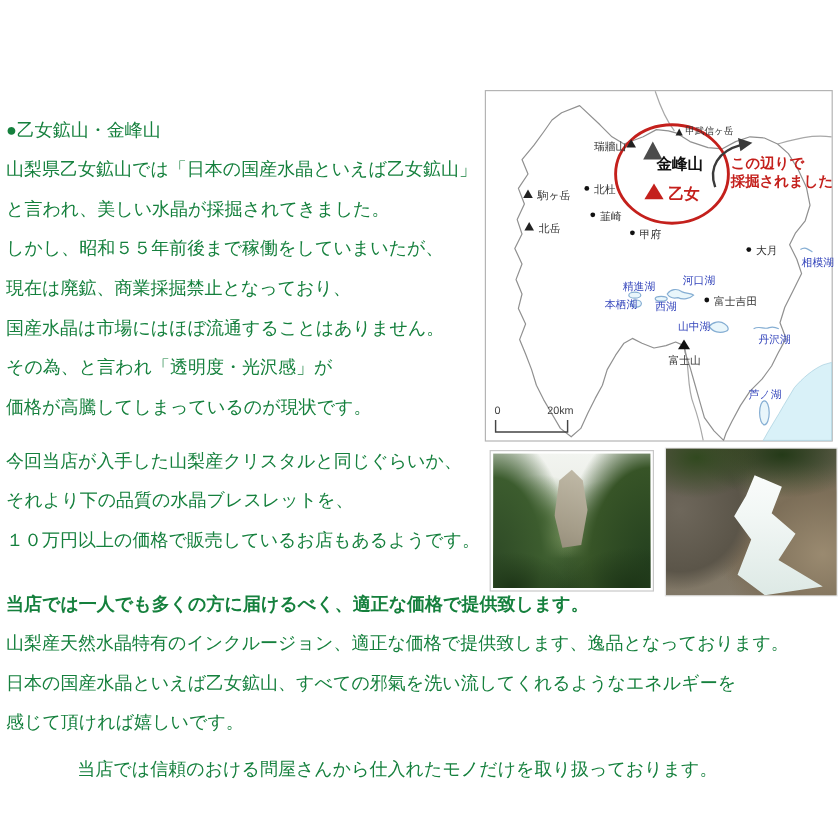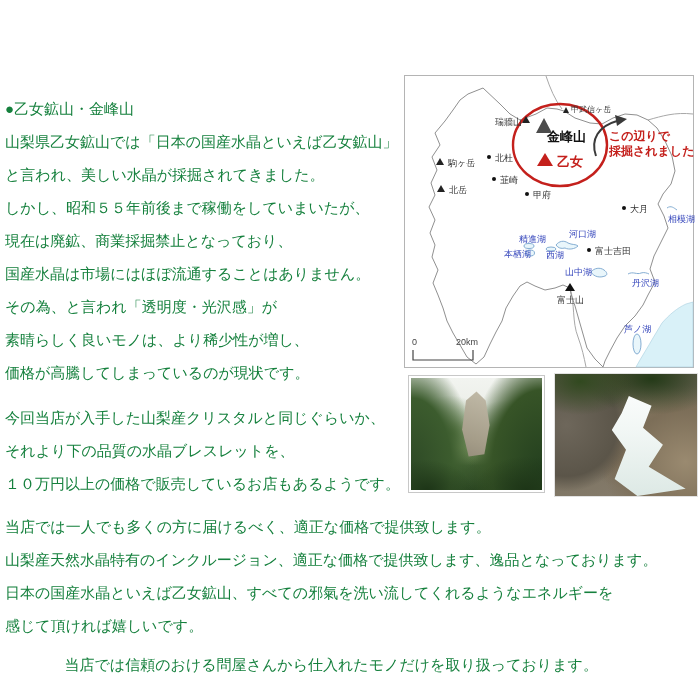--- a/index.html
+++ b/index.html
@@ -4,21 +4,21 @@
 <style>
   html,body{margin:0;padding:0;}
   body{
     width:700px;height:700px;background:#ffffff;position:relative;overflow:hidden;
     font-family:"Liberation Sans","DejaVu Sans",sans-serif;
   }
   
   .textcol{position:absolute;left:5px;top:92px;color:#15803d;font-size:15px;}
   .line{height:33px;line-height:33px;white-space:nowrap;}
   .line.gap-a{margin-top:12px;}
-  .line.gap-b{margin-top:10px;}
+  .line.gap-b{margin-top:20px;font-weight:bold;}
   .line.gap-c{margin-top:6px;text-align:center;}
   
   .map{position:absolute;left:404px;top:75px;width:288px;height:291px;
        border:1px solid #b4b4b4;background:#fff;margin:0;}
   .map svg{overflow:visible;display:block;}
   .map text{font-family:"Liberation Sans","DejaVu Sans",sans-serif;}
   .lbl{fill:#333;font-size:9px;}
   .lbl-tiny{fill:#333;font-size:8px;}
   .lbl-lake{fill:#3344bb;font-size:9px;}
   .lbl-kinpu{fill:#111;font-size:13px;font-weight:bold;}
@@ -65,21 +65,20 @@
 <main>
 
   <section class="textcol">
     <div class="line heading">●乙女鉱山・金峰山</div>
     <div class="line">山梨県乙女鉱山では「日本の国産水晶といえば乙女鉱山」</div>
     <div class="line">と言われ、美しい水晶が採掘されてきました。</div>
     <div class="line">しかし、昭和５５年前後まで稼働をしていまいたが、</div>
     <div class="line">現在は廃鉱、商業採掘禁止となっており、</div>
     <div class="line">国産水晶は市場にはほぼ流通することはありません。</div>
     <div class="line">その為、と言われ「透明度・光沢感」が</div>
-    <div class="line">素晴らしく良いモノは、より稀少性が増し、</div>
     <div class="line">価格が高騰してしまっているのが現状です。</div>
     <div class="line gap-a">今回当店が入手した山梨産クリスタルと同じぐらいか、</div>
     <div class="line">それより下の品質の水晶ブレスレットを、</div>
     <div class="line">１０万円以上の価格で販売しているお店もあるようです。</div>
     <div class="line gap-b">当店では一人でも多くの方に届けるべく、適正な価格で提供致します。</div>
     <div class="line">山梨産天然水晶特有のインクルージョン、適正な価格で提供致します、逸品となっております。</div>
     <div class="line">日本の国産水晶といえば乙女鉱山、すべての邪氣を洗い流してくれるようなエネルギーを</div>
     <div class="line">感じて頂ければ嬉しいです。</div>
     <div class="line gap-c">当店では信頼のおける問屋さんから仕入れたモノだけを取り扱っております。</div>
   </section>

